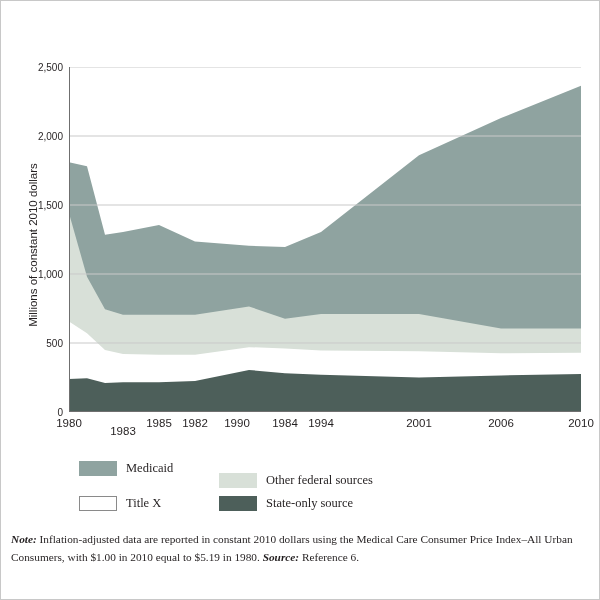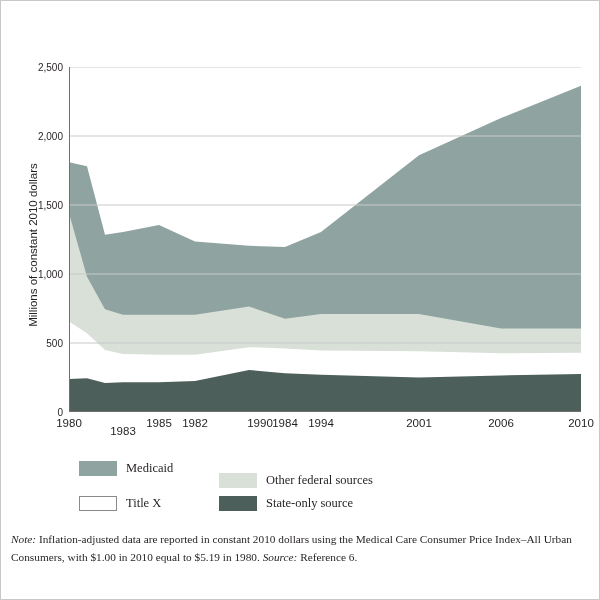--- a/index.html
+++ b/index.html
@@ -137,21 +137,21 @@
   #footnote {
     position: absolute;
     left: 10px;
     top: 530px;
     width: 580px;
     font-size: 11.3px;
     line-height: 1.55;
     color: #231f20;
     font-family: "Liberation Serif", serif;
   }
-  #footnote .ital { font-style: italic; font-weight: normal; }
+  #footnote .ital { font-style: italic; font-weight: bold; }
   #footnote-divider {
     position: absolute;
     left: 8px;
     top: 523px;
     width: 584px;
     height: 1px;
     background: #ffffff;
   }
 </style>
 </head>
@@ -188,21 +188,21 @@
         </g>
     </svg>
     <div id="plot-frame"></div>
   </div>
 
   <div id="x-axis-labels">
       <div class="x-tick-label" style="left: 0px;">1980</div>
       <div class="x-tick-label" style="left: 54px; margin-top: 8px;">1983</div>
       <div class="x-tick-label" style="left: 90px;">1985</div>
       <div class="x-tick-label" style="left: 126px;">1982</div>
-      <div class="x-tick-label" style="left: 191px;">1990</div>
+      <div class="x-tick-label" style="left: 168px;">1990</div>
       <div class="x-tick-label" style="left: 216px;">1984</div>
       <div class="x-tick-label" style="left: 252px;">1994</div>
       <div class="x-tick-label" style="left: 350px;">2001</div>
       <div class="x-tick-label" style="left: 432px;">2006</div>
       <div class="x-tick-label" style="left: 512px;">2010</div>
     </div>
 
   <div id="legend">
     <div class="legend-item" id="legend-item-0">
       <span class="legend-swatch" id="swatch-0" style="background: rgb(143, 163, 160);"></span>

